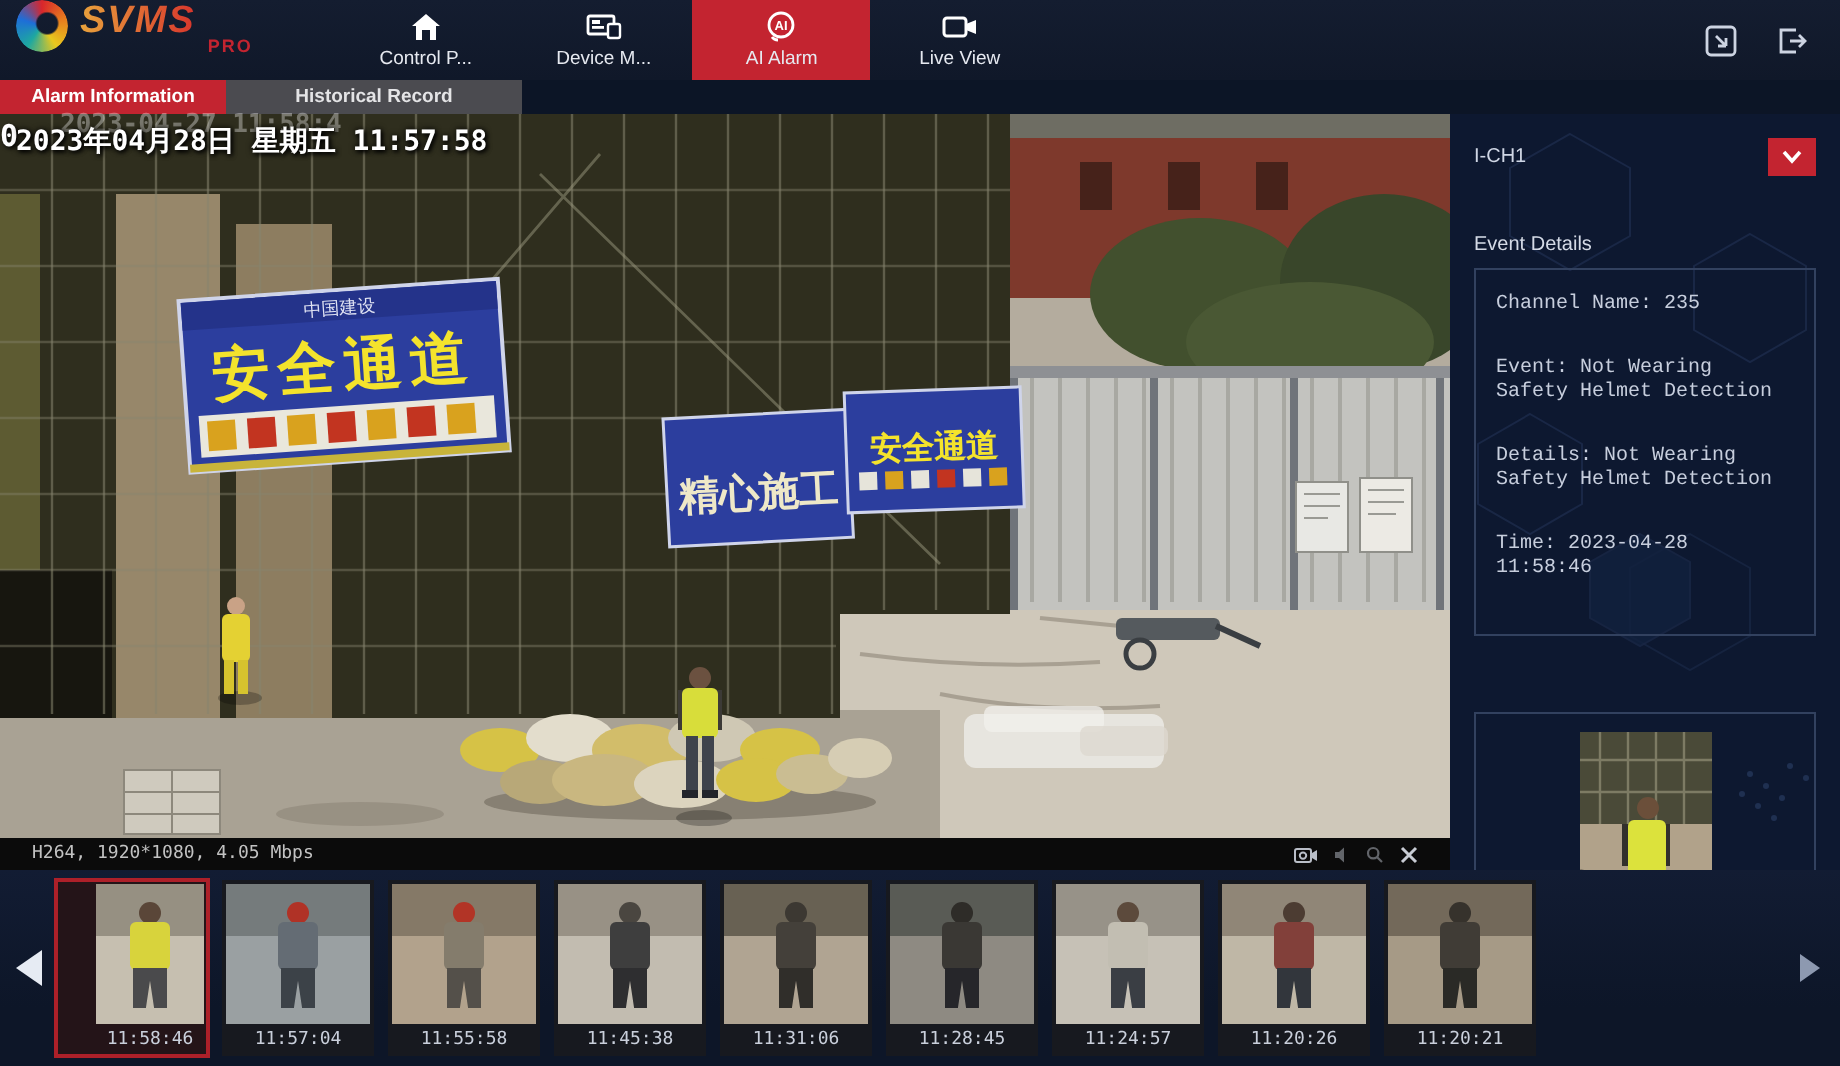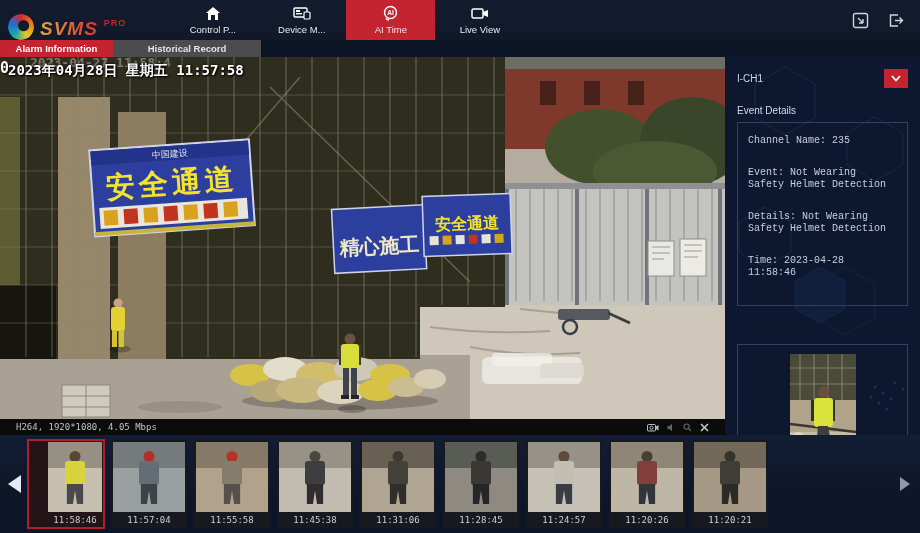--- a/index.html
+++ b/index.html
@@ -2,21 +2,21 @@
 <html><head>
 <meta charset="utf-8">
 <style>
   * { margin:0; padding:0; box-sizing:border-box; }
   html,body { width:920px; height:533px; overflow:hidden; background:#0c1526;
               font-family:"Liberation Sans", sans-serif; }
   .app { width:920px; height:533px; display:flex; flex-direction:column; background:#0c1526; position:relative; }
 
   
   .topbar { height:40px; background:linear-gradient(180deg,#141d30,#101829); display:flex; align-items:stretch; flex:none; position:relative; }
-  .logo { display:flex; align-items:flex-end; padding:0 14px 0 8px; gap:6px; }
+  .logo { display:flex; align-items:flex-start; padding:0 14px 0 8px; gap:6px; }
   .logo-swirl { width:26px; height:26px; border-radius:50%;
     background:conic-gradient(#d8262c,#e87c1e,#e8c81e,#1ea8a0,#1e6ed8,#d8262c);
     -webkit-mask:radial-gradient(circle at 60% 45%, transparent 0 5px, #000 6px);
             mask:radial-gradient(circle at 60% 45%, transparent 0 5px, #000 6px); }
   .logo-text { font-size:19px; font-weight:bold; font-style:italic; letter-spacing:1px;
     background:linear-gradient(90deg,#e8a23c,#d8352c); -webkit-background-clip:text; background-clip:text; color:transparent; }
   .logo-pro { font-size:9px; font-weight:bold; color:#c32430; align-self:center; margin-top:6px; letter-spacing:1px; }
   .nav { display:flex; margin-left:28px; }
   .nav-tab { width:89px; display:flex; flex-direction:column; align-items:center; justify-content:center; gap:3px; color:#e6e9f0; cursor:pointer; }
   .nav-tab.active { background:#c32430; }
@@ -46,21 +46,21 @@
   .vinfo { font-family:"DejaVu Sans Mono", monospace; font-size:9px; color:#c2c2c2; }
   .vctrls { margin-left:auto; display:flex; align-items:center; gap:8px; }
   .vctrls svg { display:block; }
 
   
   .panel { flex:1; background:#0d1830; position:relative; padding:10px 12px 0 12px; overflow:hidden; }
   .panel-deco { position:absolute; inset:0; pointer-events:none; }
   .panel-head { display:flex; align-items:center; justify-content:space-between; height:22px; position:relative; }
   .chan-label { font-size:10px; color:#cfd6e4; }
   .chan-btn { width:24px; height:19px; background:#c32430; border:none; display:flex; align-items:center; justify-content:center; cursor:pointer; }
-  .sec-title { font-size:10px; color:#d4dae6; margin-top:16px; position:relative; }
+  .sec-title { font-size:10px; color:#d4dae6; margin-top:28px; position:relative; }
   .ebox { border:1px solid #32415f; margin-top:6px; padding:12px 10px 6px 10px; position:relative;font-family:Liberation Mono, monospace; }
   .erow { font-size:10px; color:#c7cedd; margin-bottom:19px; line-height:1.25; }
   .snapbox { border:1px solid #32415f; margin-top:38px; height:148px; display:flex; align-items:center; justify-content:center; position:relative; }
   .snapshot { width:66px; height:128px; display:block; }
 
   
   .filmstrip { height:98px; flex:none; background:linear-gradient(180deg,#121c33,#0d1628 70%);
                display:flex; align-items:center; padding:0 8px; gap:7px; position:relative; }
   .fs-arrow { flex:none; cursor:pointer; }
   .fs-arrow-left { width:0; height:0; border-top:9px solid transparent; border-bottom:9px solid transparent; border-right:13px solid #e6ebf3; }
@@ -118,21 +118,21 @@
         <span class="nlabel">Device M...</span>
       </div>
       <div class="nav-tab active">
         <span class="nicon">
           <svg width="17" height="16" viewBox="0 0 17 16">
               <circle cx="8.5" cy="7.5" r="6" fill="none" stroke="#fff" stroke-width="1.4"></circle>
               <path d="M4 13.5 Q5 15 7 15" fill="none" stroke="#fff" stroke-width="1.4"></path>
               <text x="8.5" y="10" text-anchor="middle" font-size="6.5" font-weight="bold" fill="#fff" font-family="Liberation Sans, sans-serif">AI</text>
             </svg>
         </span>
-        <span class="nlabel">AI Time</span>
+        <span class="nlabel">AI Alarm</span>
       </div>
       <div class="nav-tab">
         <span class="nicon">
           <svg width="18" height="13" viewBox="0 0 18 13">
               <rect x="1" y="2" width="11" height="9" rx="1.5" fill="none" stroke="#fff" stroke-width="1.5"></rect>
               <path d="M12 5 L17 3 V10 L12 8 Z" fill="#fff"></path>
             </svg>
         </span>
         <span class="nlabel">Live View</span>
       </div>

